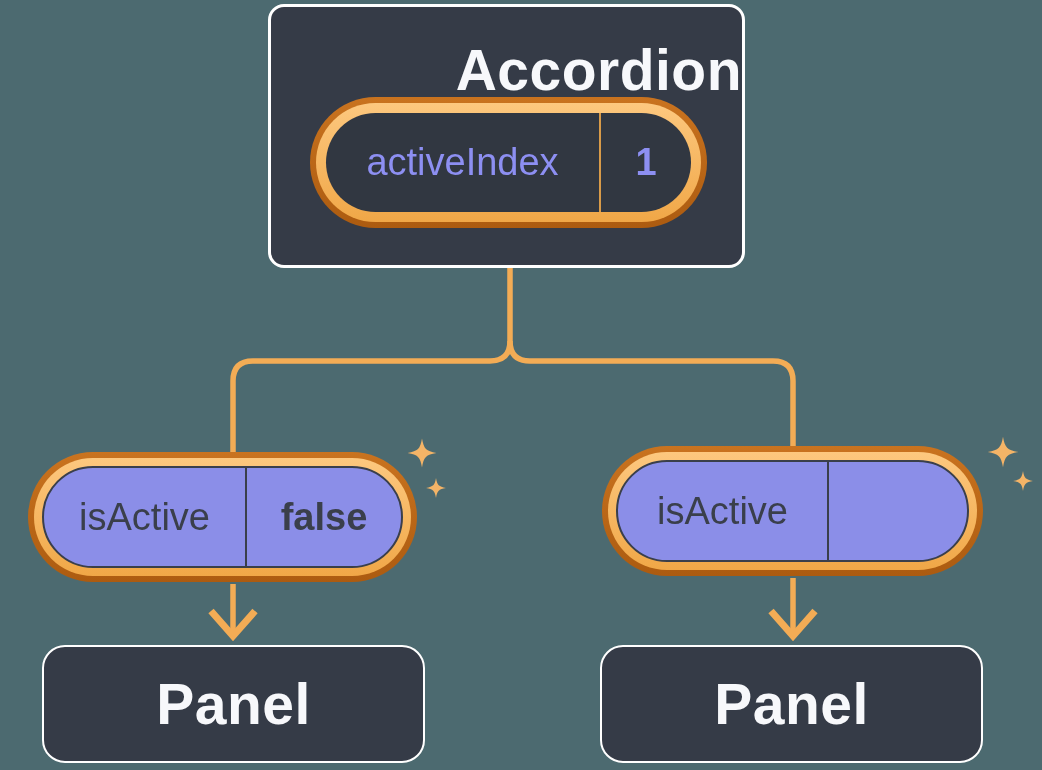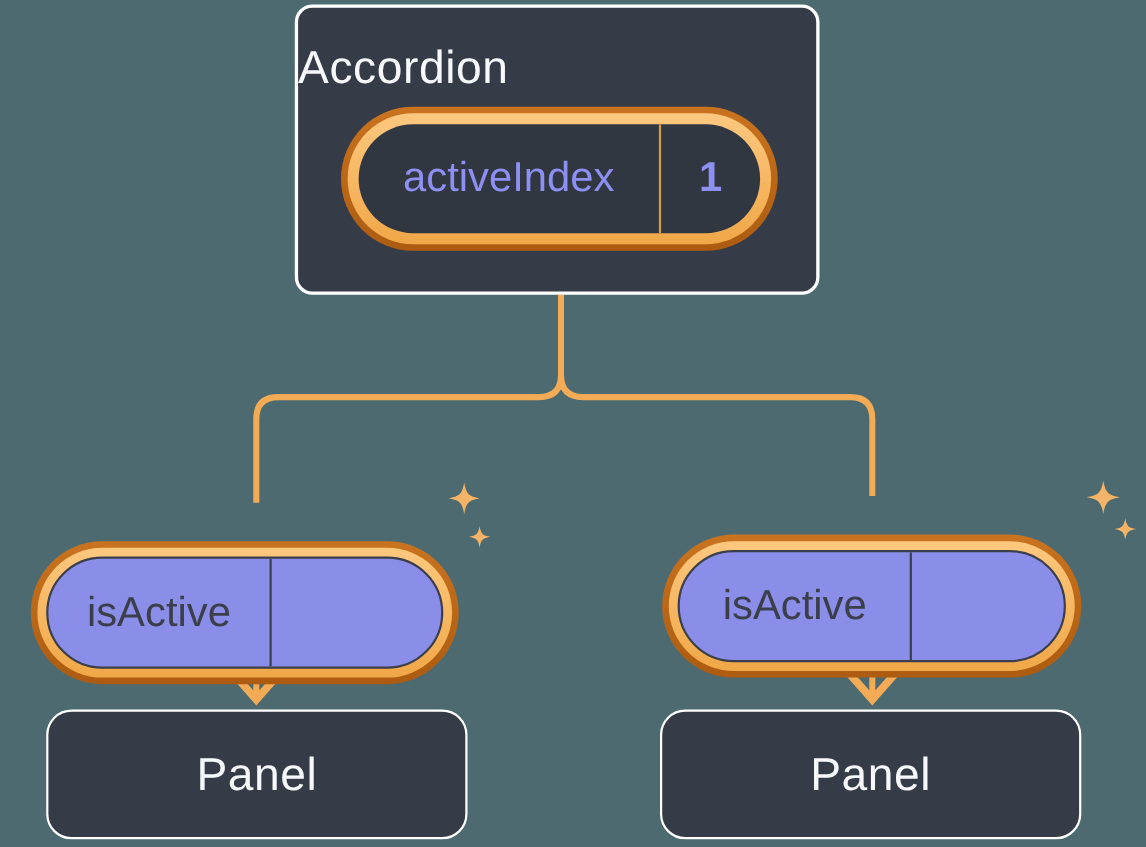--- a/index.html
+++ b/index.html
@@ -41,45 +41,45 @@
     border-radius: 16px;
     z-index: 2;
   }
   .accordion-box { left: 268px; top: 4px; width: 477px; height: 264px; }
   .panel-box { border-width: 2.5px; border-radius: 23px; width: 383px; height: 118px; top: 645px; display: flex; align-items: center; justify-content: center; }
   .panel-left { left: 42px; }
   .panel-right { left: 600px; }
 
   .node-title {
     color: var(--title-text, #F7F8FB);
-    font-size: 42px;
-    font-weight: 400;
+    font-size: 57px;
+    font-weight: 700;
     letter-spacing: 0.5px;
-    text-align: left;
+    text-align: right;
   }
   .accordion-box .node-title { margin-top: 30px; }
 
   
   .pill {
     position: absolute;
     box-sizing: border-box;
     border-radius: 999px;
     background: linear-gradient(180deg, var(--ring-dark-top, #C9731F), var(--ring-dark-bottom, #AC5B10));
     padding: 6px;
     z-index: 2;
   }
   .ring-light {
     box-sizing: border-box;
     width: 100%; height: 100%;
     border-radius: 999px;
     background: linear-gradient(180deg, var(--ring-light-top, #FDC87F), var(--ring-light-bottom, #F0A747));
   }
   .pill-top { left: 310px; top: 97px; width: 397px; height: 131px; }
   .pill-top .ring-light { padding: 10px; }
-  .pill-child { width: 389px; height: 130px; margin-top: 40px; }
+  .pill-child { width: 389px; height: 130px; }
   .pill-child .ring-light { padding: 8px; }
   .pill-false { left: 28px; top: 452px; }
   .pill-true  { left: 602px; top: 446px; width: 381px; }
 
   .pill-inner {
     box-sizing: border-box;
     width: 100%; height: 100%;
     border-radius: 999px;
     display: flex;
     align-items: stretch;
@@ -154,20 +154,21 @@
         <div class="cell cell-value">1</div>
       </div>
     </div>
   </div>
 
   <div class="pill pill-child pill-false">
     <div class="ring-light">
       <div class="pill-inner inner-purple">
         <div class="cell cell-label">isActive</div>
         <div class="divider divider-dark"></div>
+        <div class="cell cell-value">false</div>
       </div>
     </div>
   </div>
 
   <div class="pill pill-child pill-true">
     <div class="ring-light">
       <div class="pill-inner inner-purple">
         <div class="cell cell-label">isActive</div>
         <div class="divider divider-dark"></div>
       </div>

